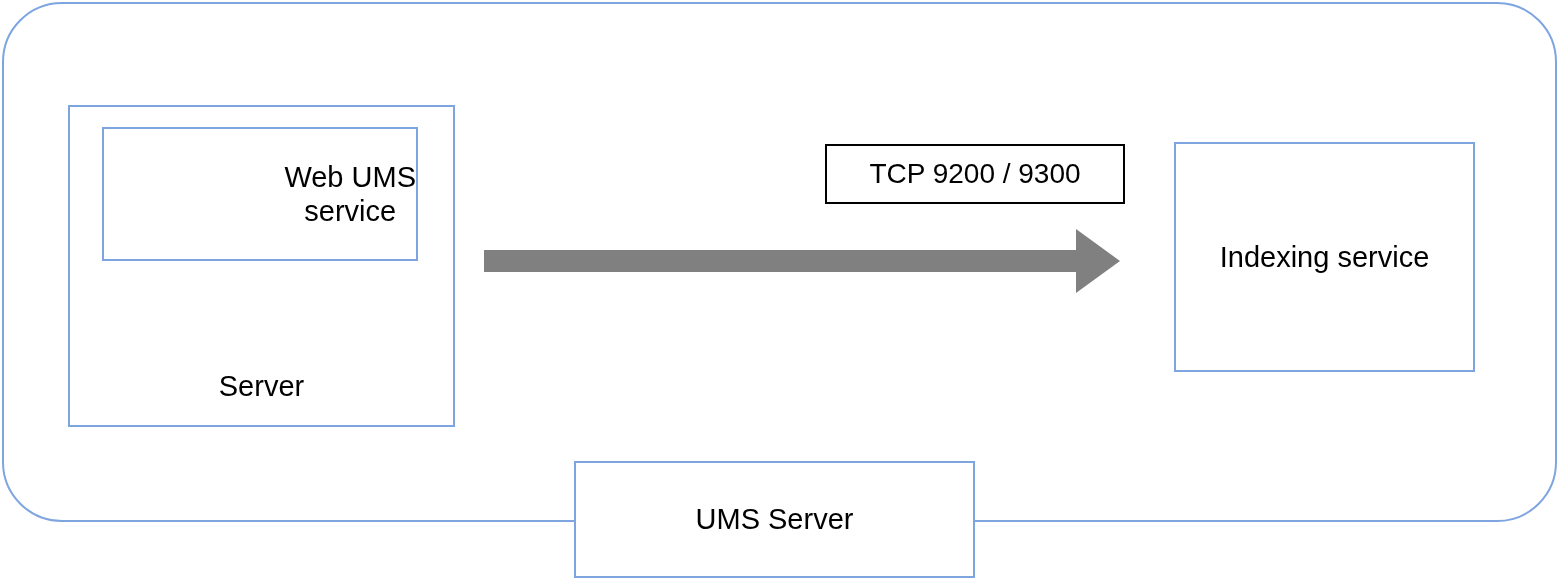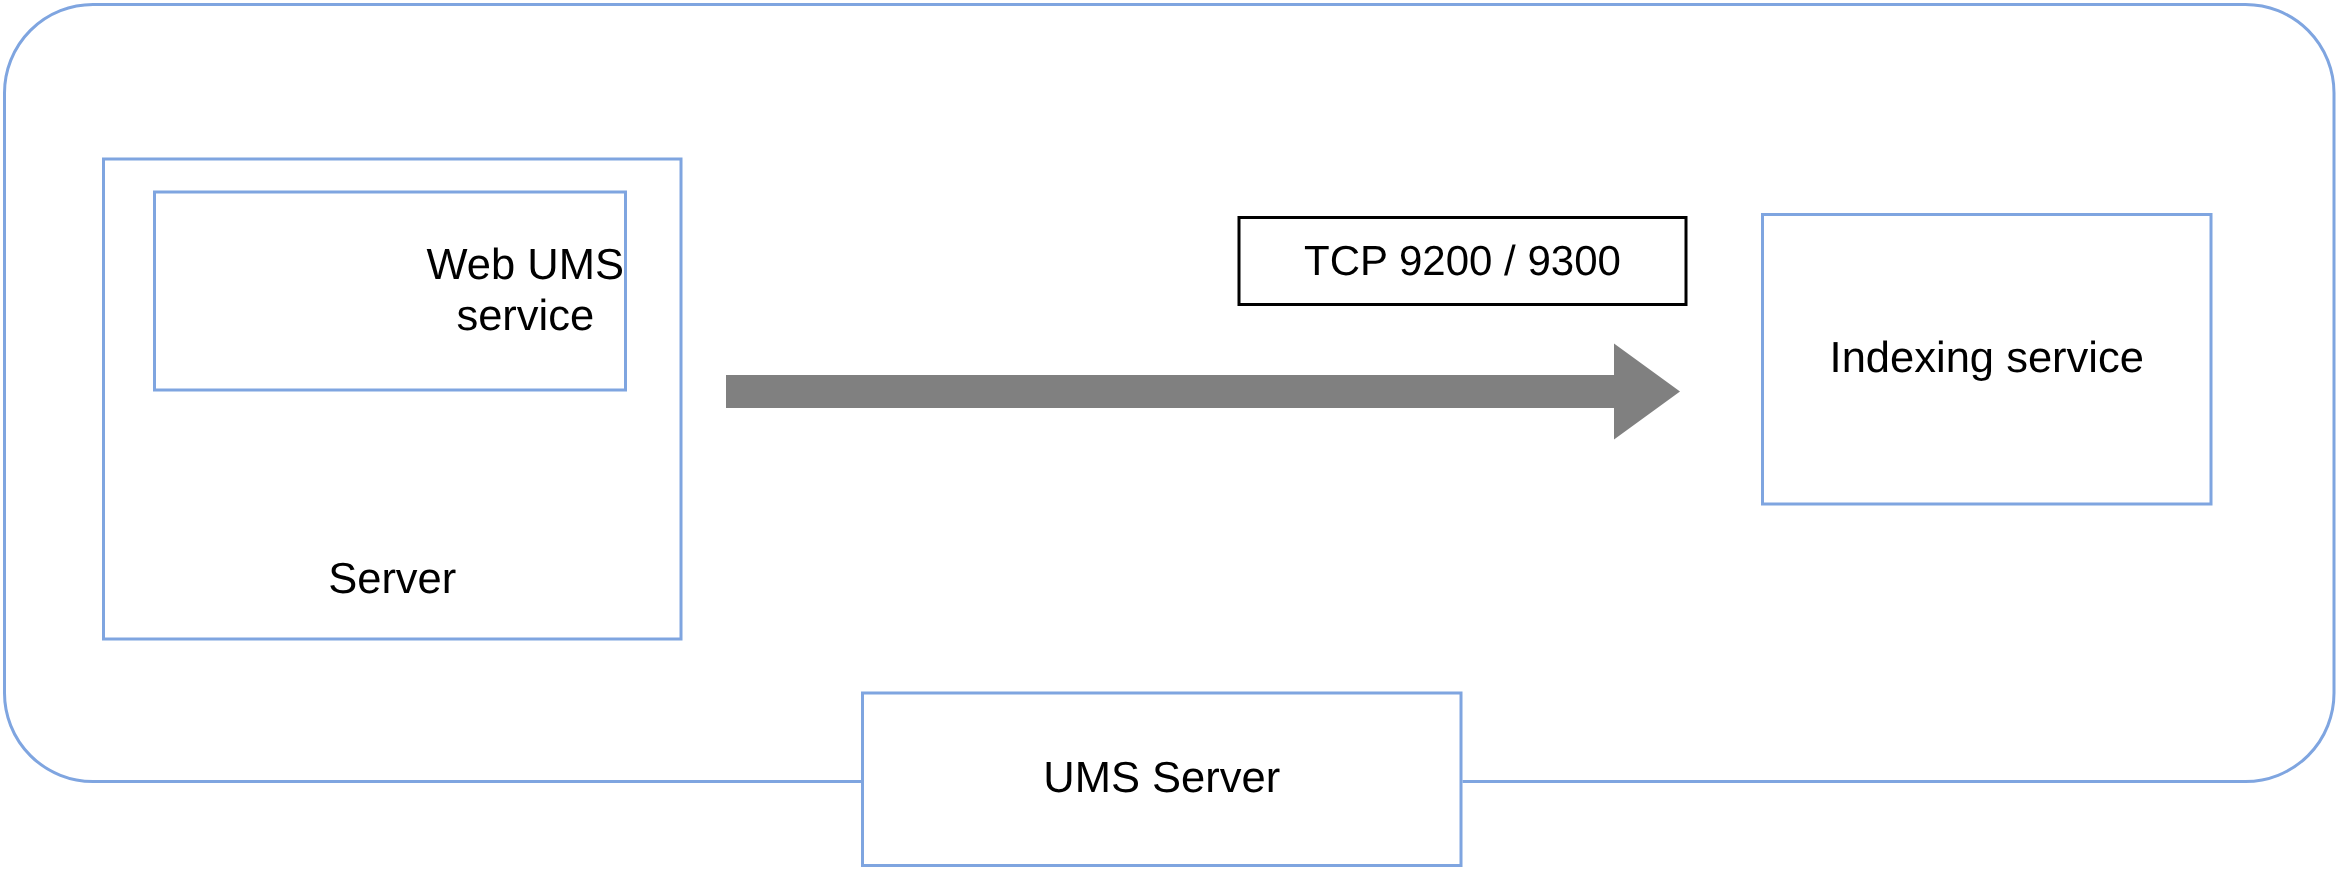--- a/index.html
+++ b/index.html
@@ -72,21 +72,21 @@
     z-index: 2;
     justify-content: flex-end;
   }
   #web-ums-context-box .label-line { display: block; }
 
   
   #indexing-service-box {
     left: 1162px;
     top: 142px;
     width: 301px;
-    height: 195px;
+    height: 230px;
     border: 2.5px solid #7FA5E0;
     font-size: 29px;
   }
 
   
   #ums-server-box {
     left: 562px;
     top: 461px;
     width: 401px;
     height: 117px;

